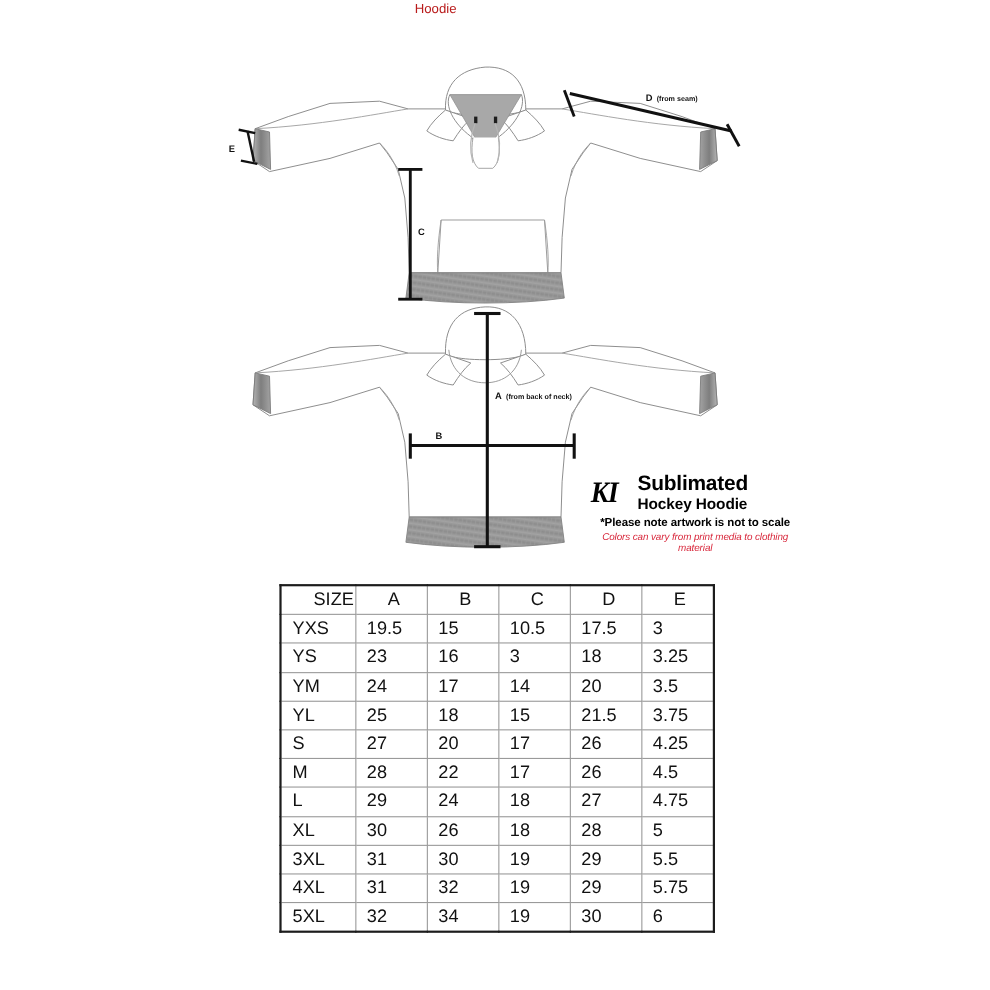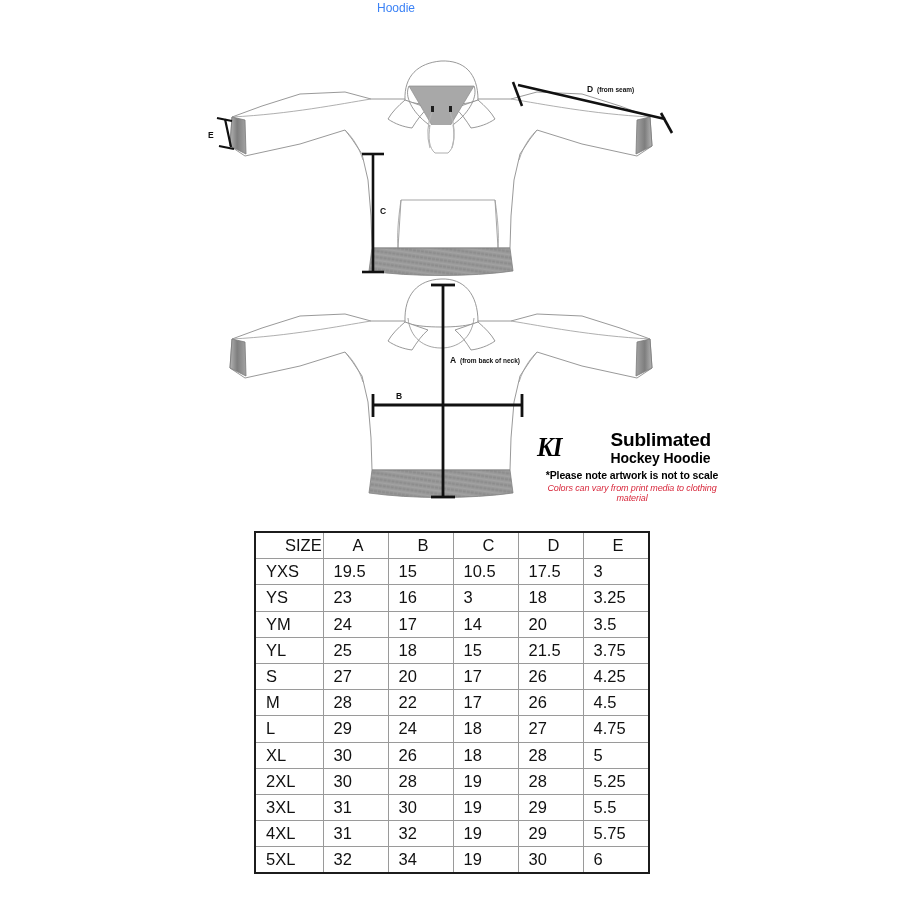--- a/index.html
+++ b/index.html
@@ -18,21 +18,21 @@
 
   
   #page-title {
     position: absolute;
     top: 0px;
     left: 0;
     width: 792px;
     text-align: center;
     font-size: 12px;
     line-height: 16px;
-    color: #3b82f6;
+    color: #b91c1c;
     font-family: "Liberation Sans", sans-serif;
   }
 
   
   #illustration {
     position: absolute;
     top: 20px;
     left: 0;
     width: 900px;
     height: 480px;
@@ -59,21 +59,20 @@
     line-height: 27px;
     letter-spacing: -1px;
     color: #000;
     transform: scaleX(0.92);
     transform-origin: left center;
   }
   .brand-words {
     display: flex;
     flex-direction: column;
     line-height: 1;
-    margin-left: 31px;
   }
   .brand-line1 {
     font-size: 19px;
     font-weight: bold;
     letter-spacing: -0.2px;
     color: #000;
   }
   .brand-line2 {
     font-size: 14px;
     font-weight: bold;
@@ -371,28 +370,20 @@
       </tr>
       <tr>
         <td>XL</td>
         <td>30</td>
         <td>26</td>
         <td>18</td>
         <td>28</td>
         <td>5</td>
       </tr>
       <tr>
-        <td>2XL</td>
-        <td>30</td>
-        <td>28</td>
-        <td>19</td>
-        <td>28</td>
-        <td>5.25</td>
-      </tr>
-      <tr>
         <td>3XL</td>
         <td>31</td>
         <td>30</td>
         <td>19</td>
         <td>29</td>
         <td>5.5</td>
       </tr>
       <tr>
         <td>4XL</td>
         <td>31</td>

